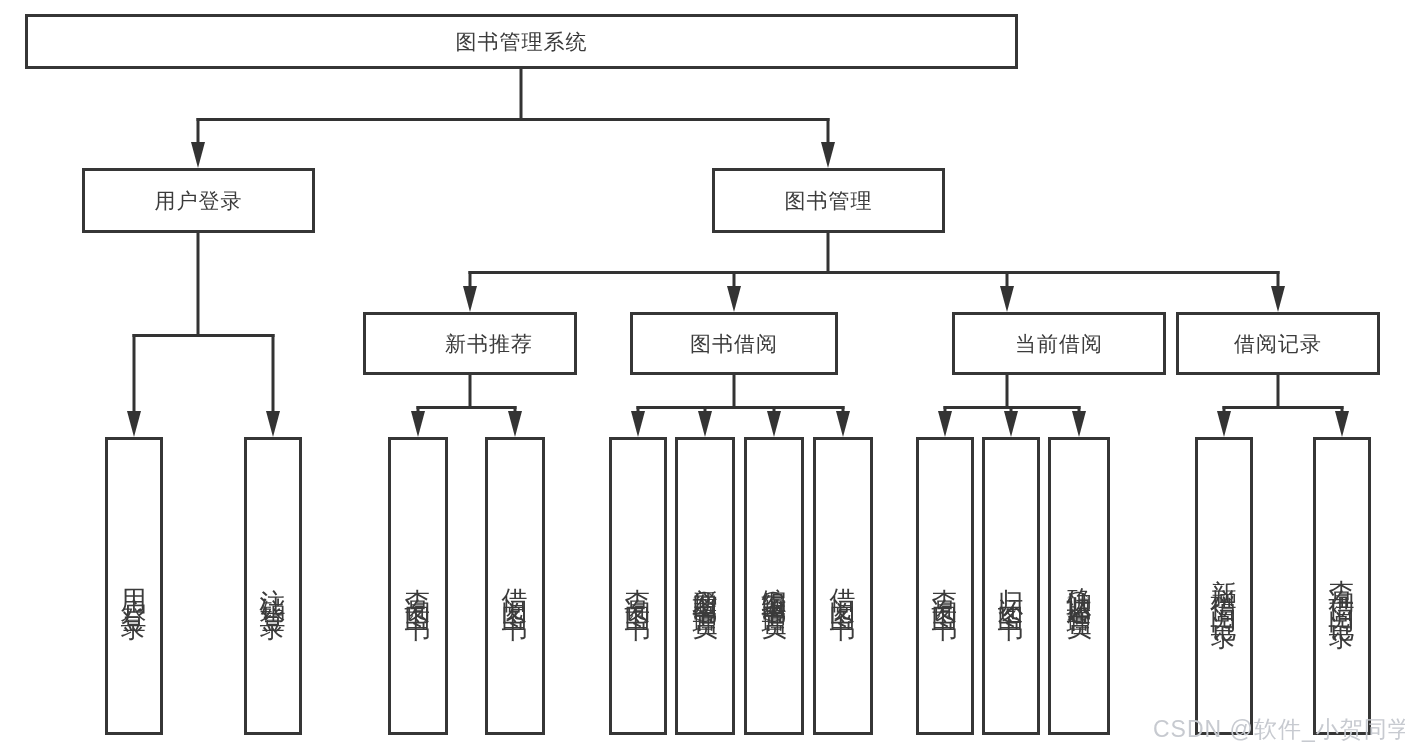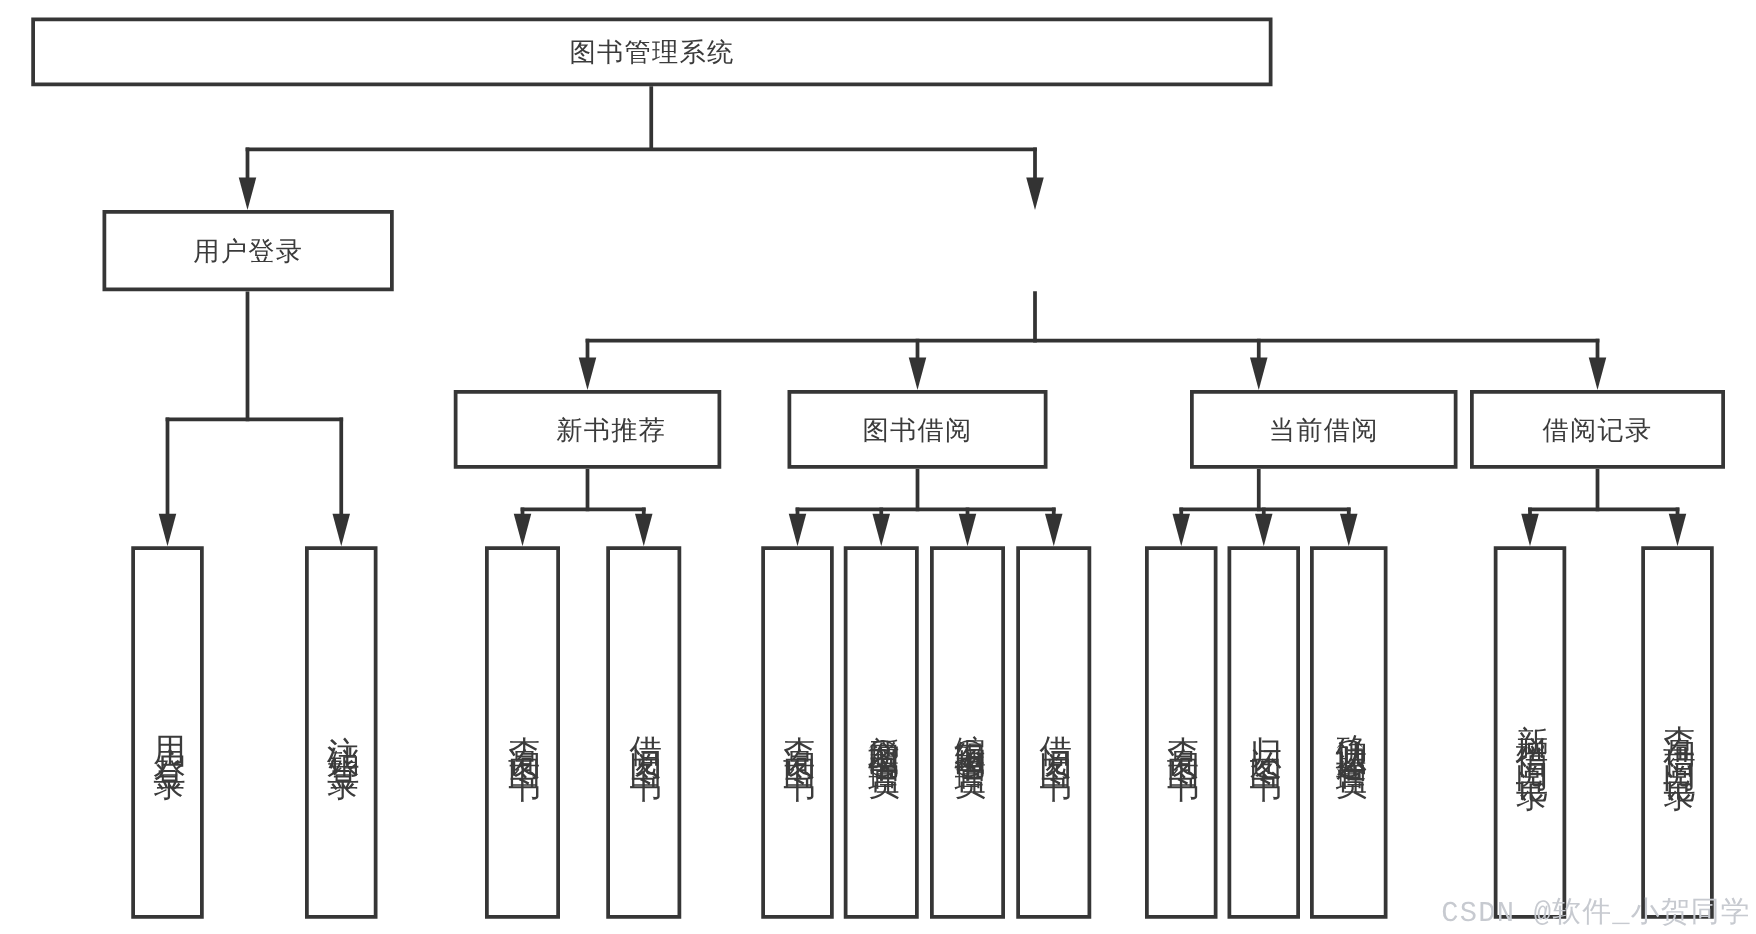--- a/index.html
+++ b/index.html
@@ -1,23 +1,22 @@
 <!DOCTYPE html>
 <html><head>
 <meta charset="utf-8">
 <style>
   html, body { margin: 0; padding: 0; background: #ffffff; }
   #canvas {
     position: relative;
     width: 1405px;
     height: 747px;
     background: #ffffff;
-    font-family: Liberation Mono, monospace;
+    font-family: Liberation Sans, sans-serif;
     overflow: hidden;
-    border-radius: 31px;
   }
   .node {
     position: absolute;
     box-sizing: border-box;
     border: 3px solid #363636;
     background: #ffffff;
     display: flex;
     align-items: center;
     justify-content: center;
     color: #3b3b3b;
@@ -121,20 +120,21 @@
     <line x1="1222.5" y1="407.5" x2="1343.5" y2="407.5"></line>
     <line x1="1224" y1="406" x2="1224" y2="413"></line>
     <line x1="1342" y1="406" x2="1342" y2="413"></line>
     <polygon points="1217,411 1231,411 1224,437"></polygon>
     <polygon points="1335,411 1349,411 1342,437"></polygon>
   </svg>
 
   <div class="node hnode" style="left:25px; top:14px; width:993px; height:55px;">图书管理系统</div>
 
   <div class="node hnode" style="left:82px; top:168px; width:233px; height:65px;">用户登录</div>
+  <div class="node hnode" style="left:712px; top:168px; width:233px; height:65px;">图书管理</div>
 
   <div class="node hnode" style="left:363px; top:312px; width:214px; height:63px;padding-left:38px;">新书推荐</div>
   <div class="node hnode" style="left:630px; top:312px; width:208px; height:63px;">图书借阅</div>
   <div class="node hnode" style="left:952px; top:312px; width:214px; height:63px;">当前借阅</div>
   <div class="node hnode" style="left:1176px; top:312px; width:204px; height:63px;">借阅记录</div>
 
   <div class="node vnode" style="left:105px; top:437px; width:58px; height:298px;">用户登录</div>
   <div class="node vnode" style="left:244px; top:437px; width:58px; height:298px;">注销登录</div>
 
   <div class="node vnode" style="left:388px; top:437px; width:60px; height:298px;">查询图书</div>

